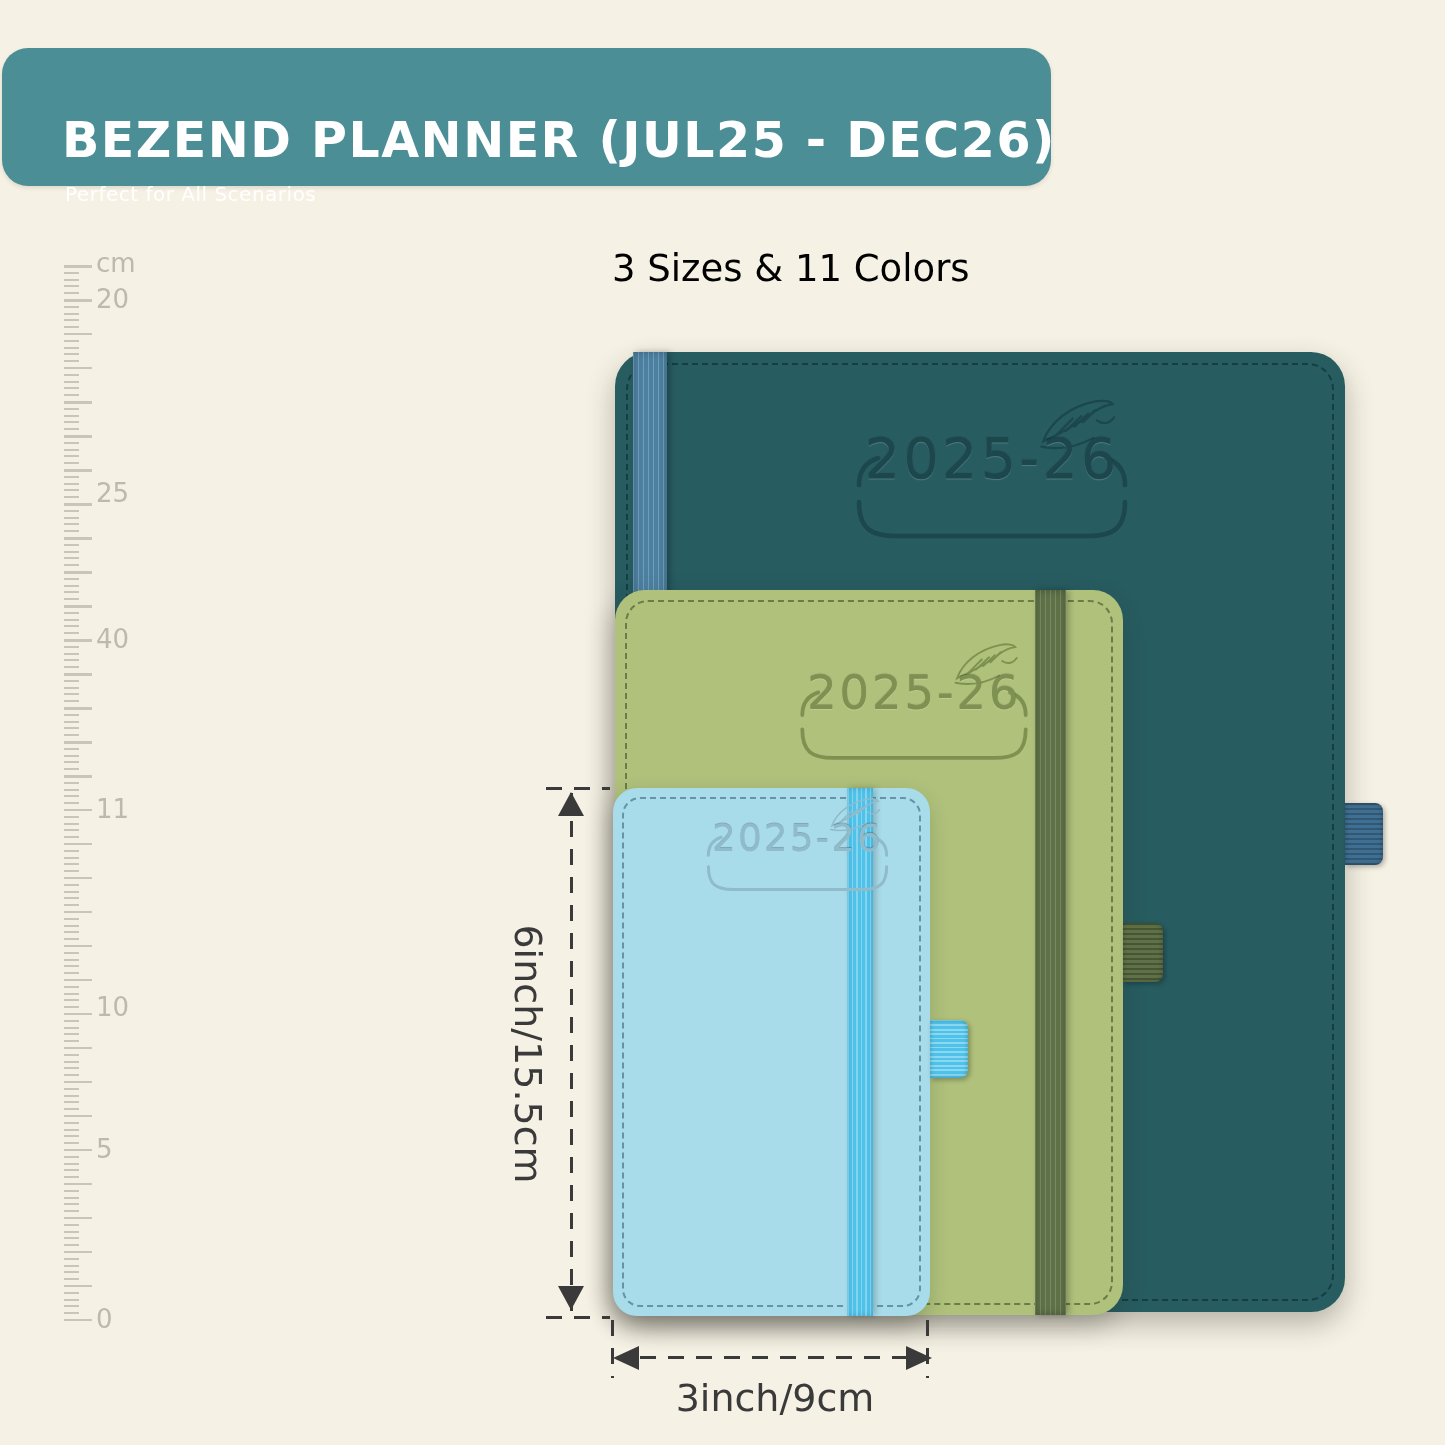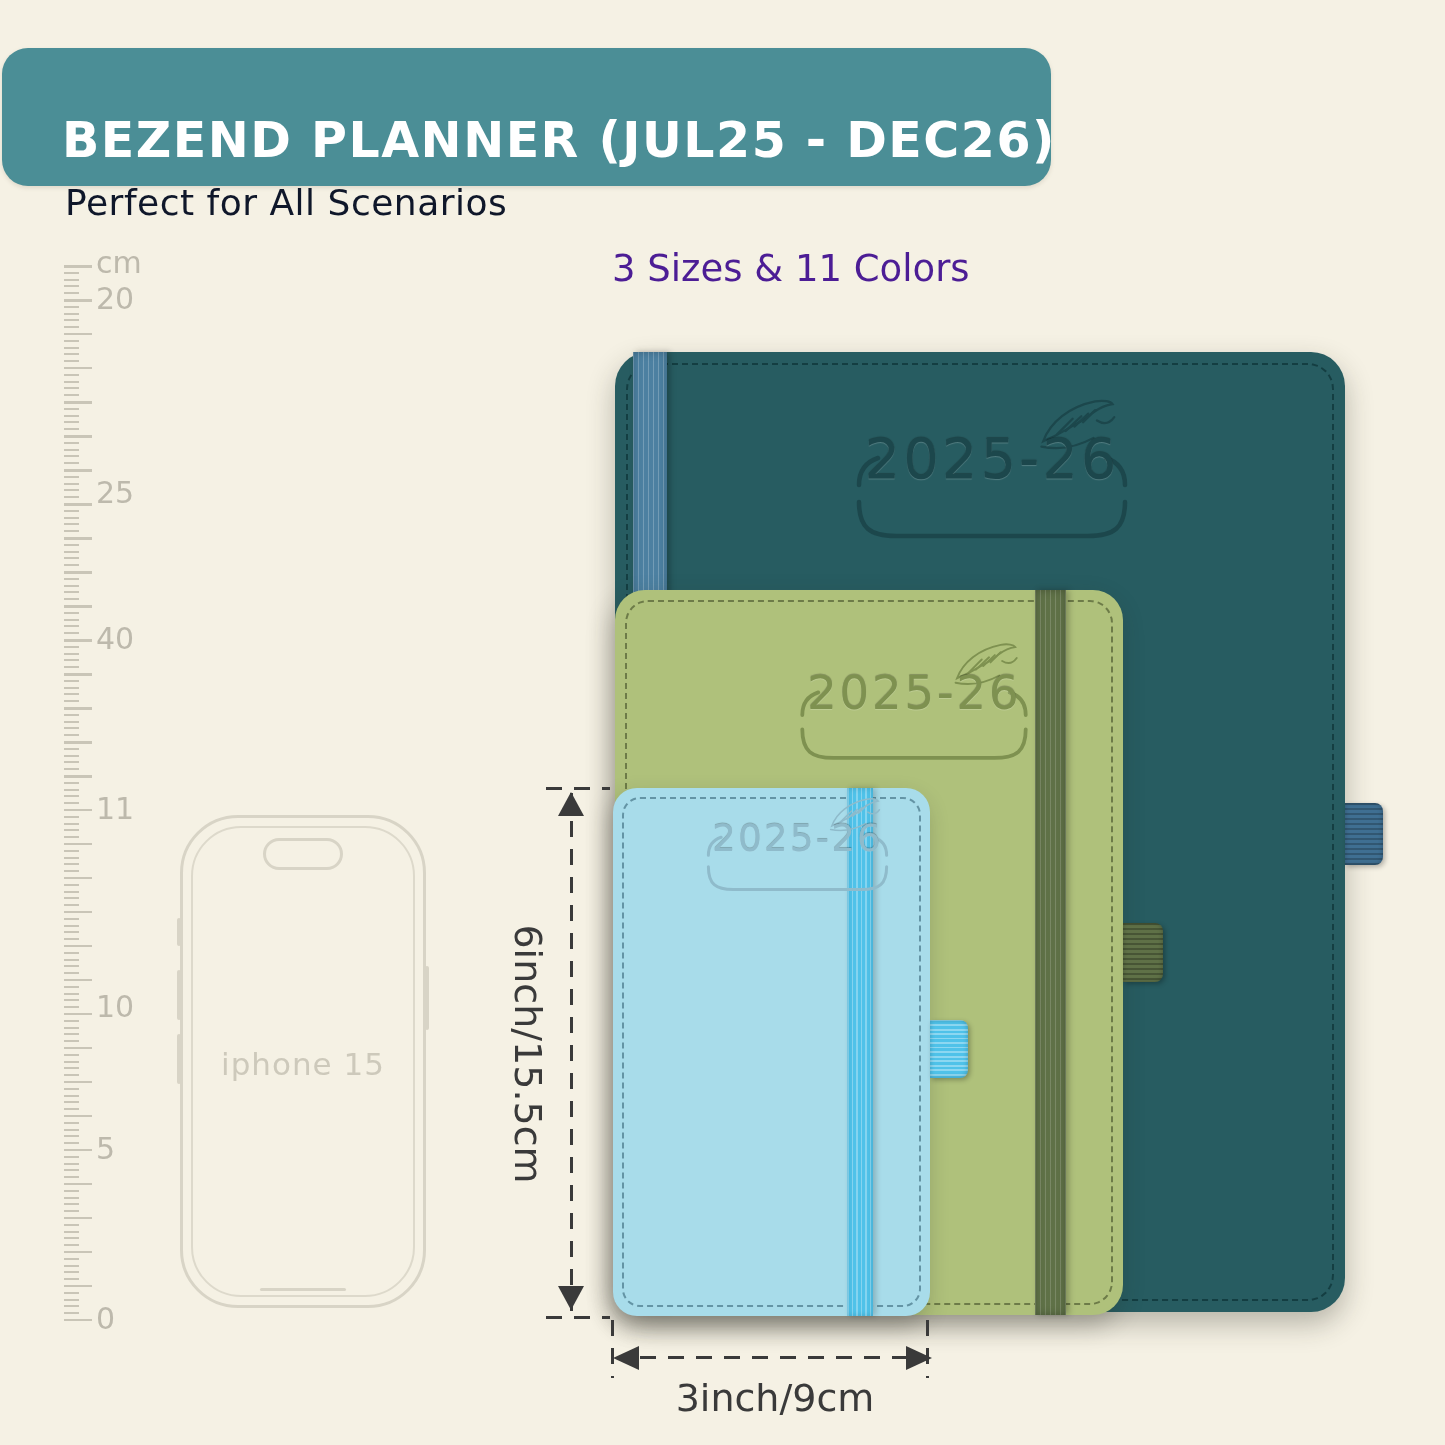--- a/index.html
+++ b/index.html
@@ -12,39 +12,39 @@
   
   .banner{
     left:2px;top:48px;width:1049px;height:138px;background:#4B8E96;
     border-radius:26px;box-shadow:0 2px 4px rgba(120,110,90,.18);
   }
   .banner-title{
     left:60px;top:64px;color:#FFFFFF;font-size:49px;font-weight:700;
     letter-spacing:1.5px;white-space:nowrap;
   }
   .banner-subtitle{
-    left:63px;top:134px;color:#0f172a;font-size:36px;font-weight:500;
+    left:63px;top:134px;color:#ffffff;font-size:20px;font-weight:500;
     letter-spacing:.5px;white-space:nowrap;
   }
 
   
-  .info{left:612px;top:240px;color:#4c1d95;font-size:37px;font-weight:500;line-height:57px;white-space:nowrap;}
+  .info{left:612px;top:240px;color:#000000;font-size:37px;font-weight:500;line-height:57px;white-space:nowrap;}
 
   
   .ruler-ticks-short{
     left:64px;top:265px;width:15px;height:1058px;
     background:repeating-linear-gradient(180deg,#C9C5B7 0 2px,transparent 2px 6.8px);
   }
   .ruler-ticks-long{
     left:64px;top:265px;width:28px;height:1058px;
     background:repeating-linear-gradient(180deg,#C9C5B7 0 2.5px,transparent 2.5px 34px);
   }
   .ruler-label{
     left:96px;width:60px;height:30px;line-height:30px;
-    color:#BDB9AC;font-size:30px;
+    color:#BDB9AC;font-size:26px;
   }
 
   
   .phone{
     left:180px;top:815px;width:240px;height:487px;
     border:3px solid #D8D4C6;border-radius:58px;
   }
   .phone-screen{
     position:absolute;left:8px;top:8px;right:8px;bottom:8px;
     border:2px solid #DDD9CB;border-radius:50px;
@@ -161,30 +161,20 @@
     <span class="abs ruler-label" style="top:248px">cm</span>
     <span class="abs ruler-label" style="top:284px">20</span>
     <span class="abs ruler-label" style="top:478px">25</span>
     <span class="abs ruler-label" style="top:624px">40</span>
     <span class="abs ruler-label" style="top:794px">11</span>
     <span class="abs ruler-label" style="top:992px">10</span>
     <span class="abs ruler-label" style="top:1134px">5</span>
     <span class="abs ruler-label" style="top:1304px">0</span>
   </div>
 
-  <div class="abs phone">
-    <div class="phone-screen"></div>
-    <div class="phone-island"></div>
-    <div class="phone-btn" style="left:-6px;top:100px;height:28px"></div>
-    <div class="phone-btn" style="left:-6px;top:152px;height:50px"></div>
-    <div class="phone-btn" style="left:-6px;top:216px;height:50px"></div>
-    <div class="phone-btn" style="right:-6px;top:148px;height:64px"></div>
-    <div class="phone-port"></div>
-    <div class="phone-label">iphone 15</div>
-  </div>
 
   <div class="abs planner planner-large">
     <div class="stitch stitch-large"></div>
   </div>
   <div class="abs band band-large"></div>
   <div class="abs pen-loop loop-large"></div>
   <div class="abs planner-logo logo-large">
     <svg class="logo-feather" viewBox="0 0 90 60" fill="none">
       <g class="stroke-large" stroke-width="2.6" stroke-linecap="round" fill="none">
         <path d="M6 50 C14 28 36 10 66 4 C76 2 84 4 86 7 C78 8 70 12 63 17 C58 22 50 27 42 31 C32 37 20 44 12 47 Z"></path>

